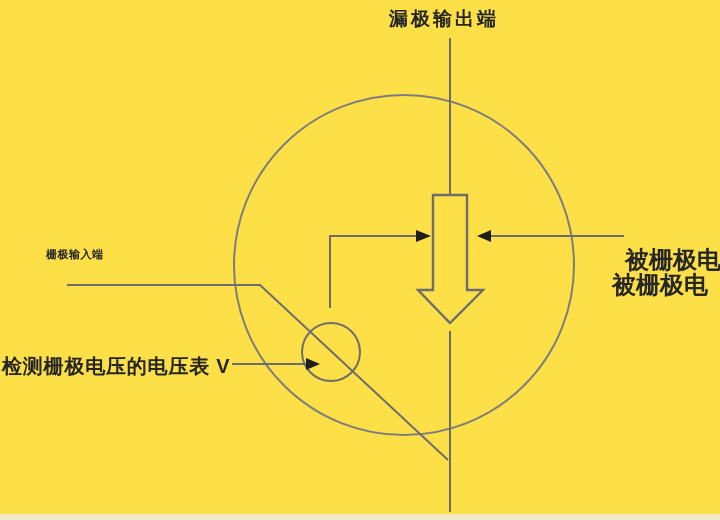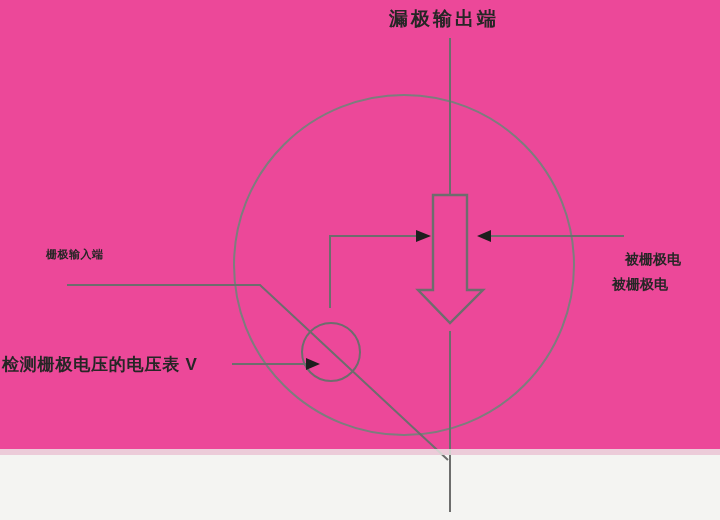--- a/index.html
+++ b/index.html
@@ -9,22 +9,22 @@
   body {
     width: 720px;
     height: 520px;
     background: #f4f4f2;
     font-family: "Liberation Sans", "DejaVu Sans", sans-serif;
     overflow: hidden;
   }
   .stage {
     position: relative;
     width: 720px;
-    height: 455px;
-    background: #ec4899;
+    height: 520px;
+    background: #fde047;
   }
   .diagram-svg {
     position: absolute;
     left: 0;
     top: 0;
     width: 720px;
     height: 520px;
   }
   .label {
     position: absolute;
@@ -41,27 +41,27 @@
   }
   .label-gate {
     left: 46px;
     top: 247px;
     font-size: 11px;
     letter-spacing: 0.5px;
   }
   .label-voltmeter {
     left: 2px;
     top: 353px;
-    font-size: 17px;
+    font-size: 20px;
     letter-spacing: 0.8px;
   }
   .label-current-source {
     left: 612px;
     top: 247px;
-    font-size: 14px;
+    font-size: 24px;
     line-height: 25px;
     text-align: left;
   }
   .label-current-source .cs-line-1 {
     padding-left: 13px;
   }
   .bottom-edge {
     position: absolute;
     left: 0;
     bottom: 0;

